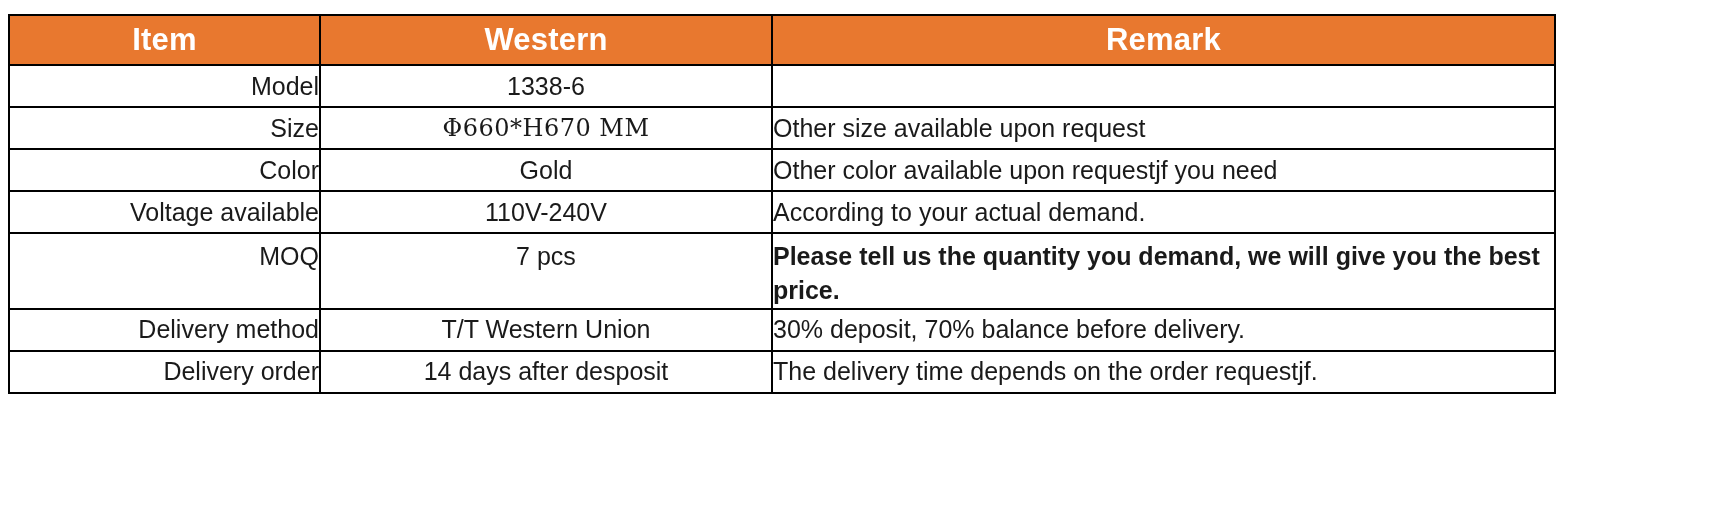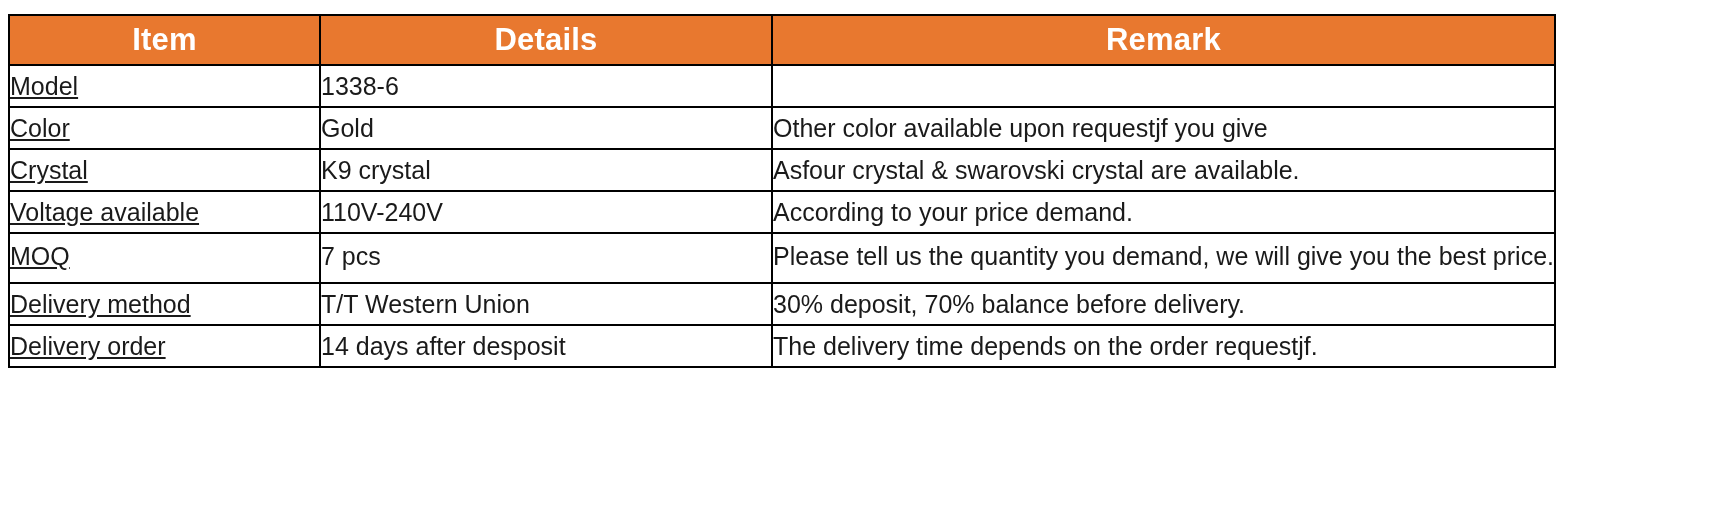--- a/index.html
+++ b/index.html
@@ -43,27 +43,26 @@
     height: 48px;
     line-height: 48px;
     letter-spacing: 0.2px;
   }
   table.spec tbody td {
     font-size: 25px;
     color: #1a1a1a;
     height: 40px;
   }
   td.item {
-    text-align: left;
+    text-align: right;
     font-weight: normal;
     padding: 2px 6px;
-    text-decoration: underline;
   }
   td.details {
-    text-align: left;
+    text-align: center;
     padding: 2px 8px 2px 10px;
   }
   td.remark {
     text-align: left;
     padding: 2px 10px 2px 10px;
   }
   td.details.mono {
     font-family: "DejaVu Serif", serif;
     font-size: 24px;
     letter-spacing: 0.5px;
@@ -76,59 +75,60 @@
     padding-top: 8px;
   }
   tr.tall td.item {
     vertical-align: top;
     margin-top: 20px;
   }
   tr.tall td.remark {
     vertical-align: top;
     padding-top: 6px;
     line-height: 1.35;
+    font-weight: bold;
   }
 </style>
 </head>
 <body>
 
 <div class="sheet">
   <table class="spec">
     <colgroup>
       <col class="c-item">
       <col class="c-details">
       <col class="c-remark">
     </colgroup>
     <thead>
       <tr>
         <th>Item</th>
-        <th>Details</th>
+        <th>Western</th>
         <th>Remark</th>
       </tr>
     </thead>
     <tbody>
       <tr>
         <td class="item">Model</td>
         <td class="details">1338-6</td>
         <td class="remark"></td>
       </tr>
       <tr>
+        <td class="item">Size</td>
+        <td class="details mono">Φ660*H670  MM</td>
+        <td class="remark">Other size available upon request</td>
+      </tr>
+      <tr>
         <td class="item">Color</td>
         <td class="details">Gold</td>
-        <td class="remark">Other color available upon requestjf you give</td>
-      </tr>
-      <tr>
-        <td class="item">Crystal</td>
-        <td class="details">K9 crystal</td>
-        <td class="remark">Asfour crystal &amp; swarovski crystal are available.</td>
+        <td class="remark">Other color available upon requestjf you need</td>
       </tr>
       <tr>
         <td class="item">Voltage available</td>
         <td class="details">110V-240V</td>
-        <td class="remark">According to your price demand.</td>
+        <td class="remark">According to your actual demand.</td>
       </tr>
       <tr class="tall">
         <td class="item">MOQ</td>
         <td class="details">7 pcs</td>
         <td class="remark">Please tell us the quantity you demand, we will give you the best price.</td>
       </tr>
       <tr>
         <td class="item">Delivery method</td>
         <td class="details">T/T Western Union</td>
         <td class="remark">30% deposit, 70% balance before delivery.</td>

